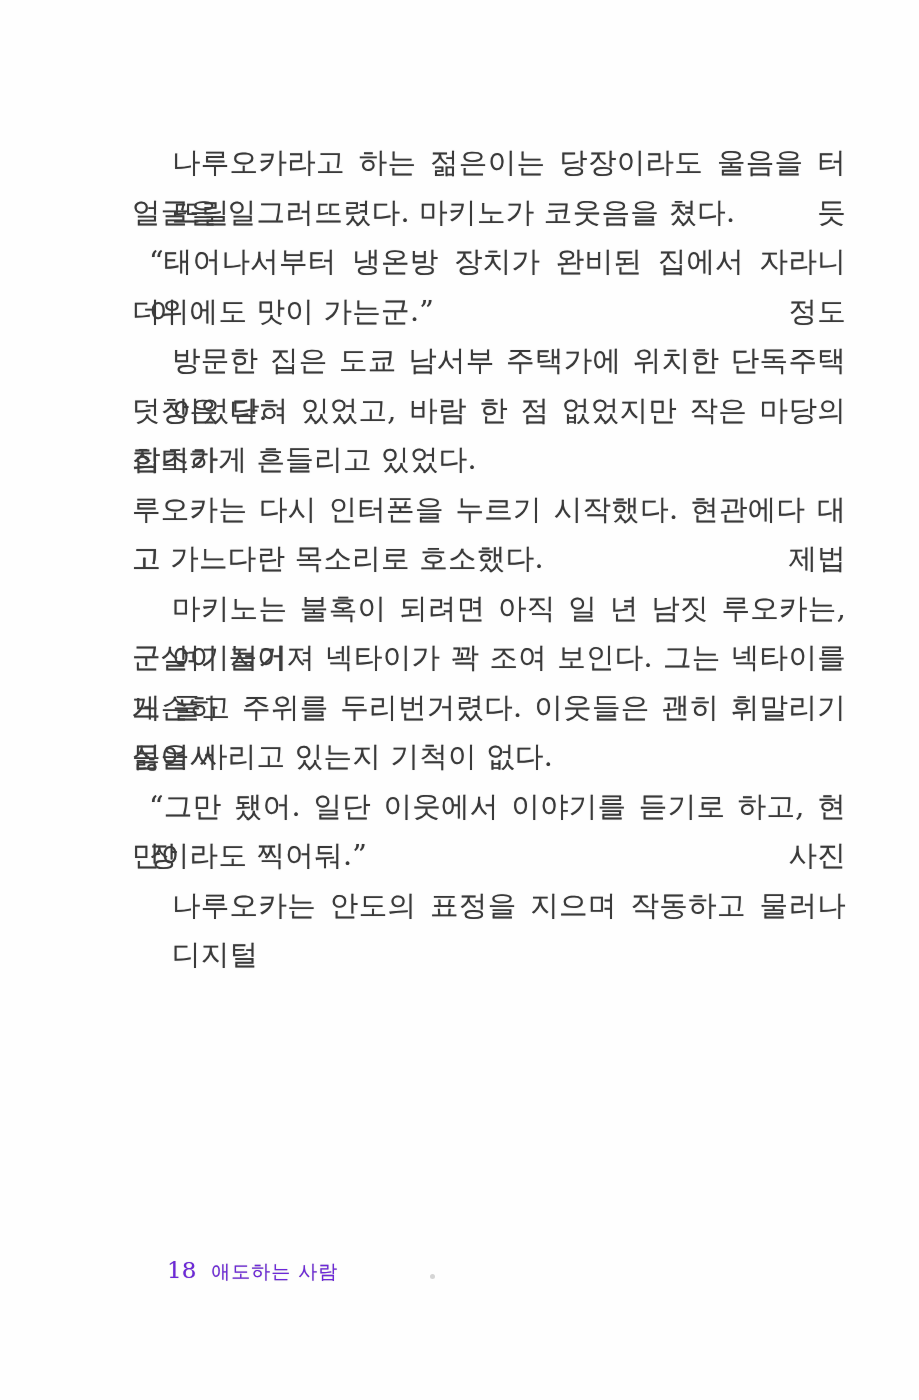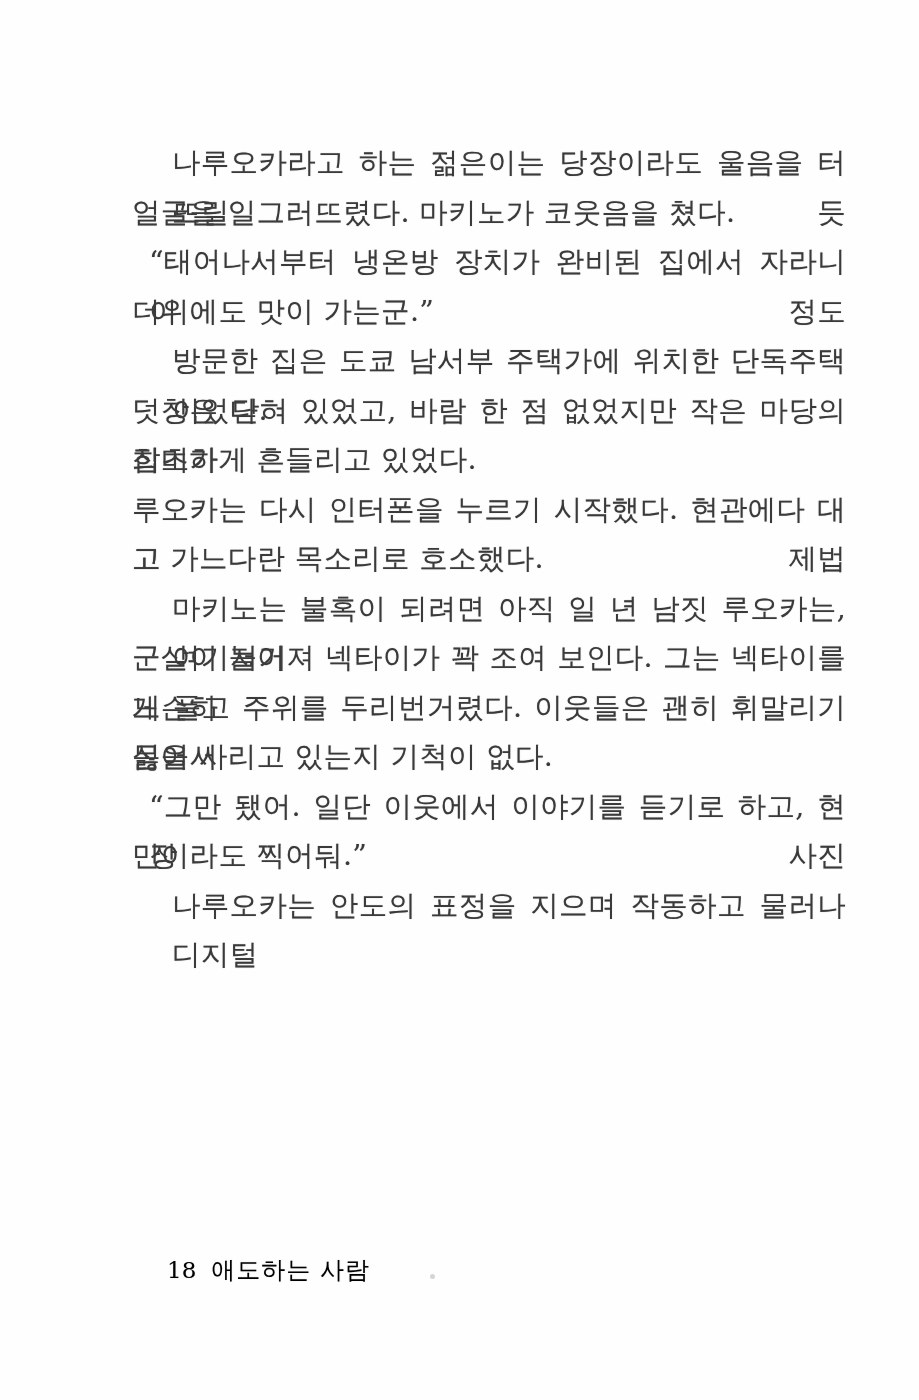--- a/index.html
+++ b/index.html
@@ -44,29 +44,29 @@
   .paragraph.narration .line.first { padding-left: 40px; }
   .paragraph.dialogue .line.first { padding-left: 17px; }
 
   .footer {
     position: absolute;
     left: 167px;
     top: 1254px;
     display: flex;
     align-items: baseline;
     gap: 15px;
-    color: #000000;
+    color: #6d28d9;
     text-shadow: 0 0 1px rgba(120,120,120,0.5);
   }
   .footer .page-number {
     font-size: 23px;
     line-height: 32px;
   }
   .footer .book-title {
-    font-size: 24px;
+    font-size: 19px;
     line-height: 32px;
     letter-spacing: 1px;
   }
   
   .speckle {
     position: absolute;
     left: 430px;
     top: 1274px;
     width: 5px;
     height: 5px;

